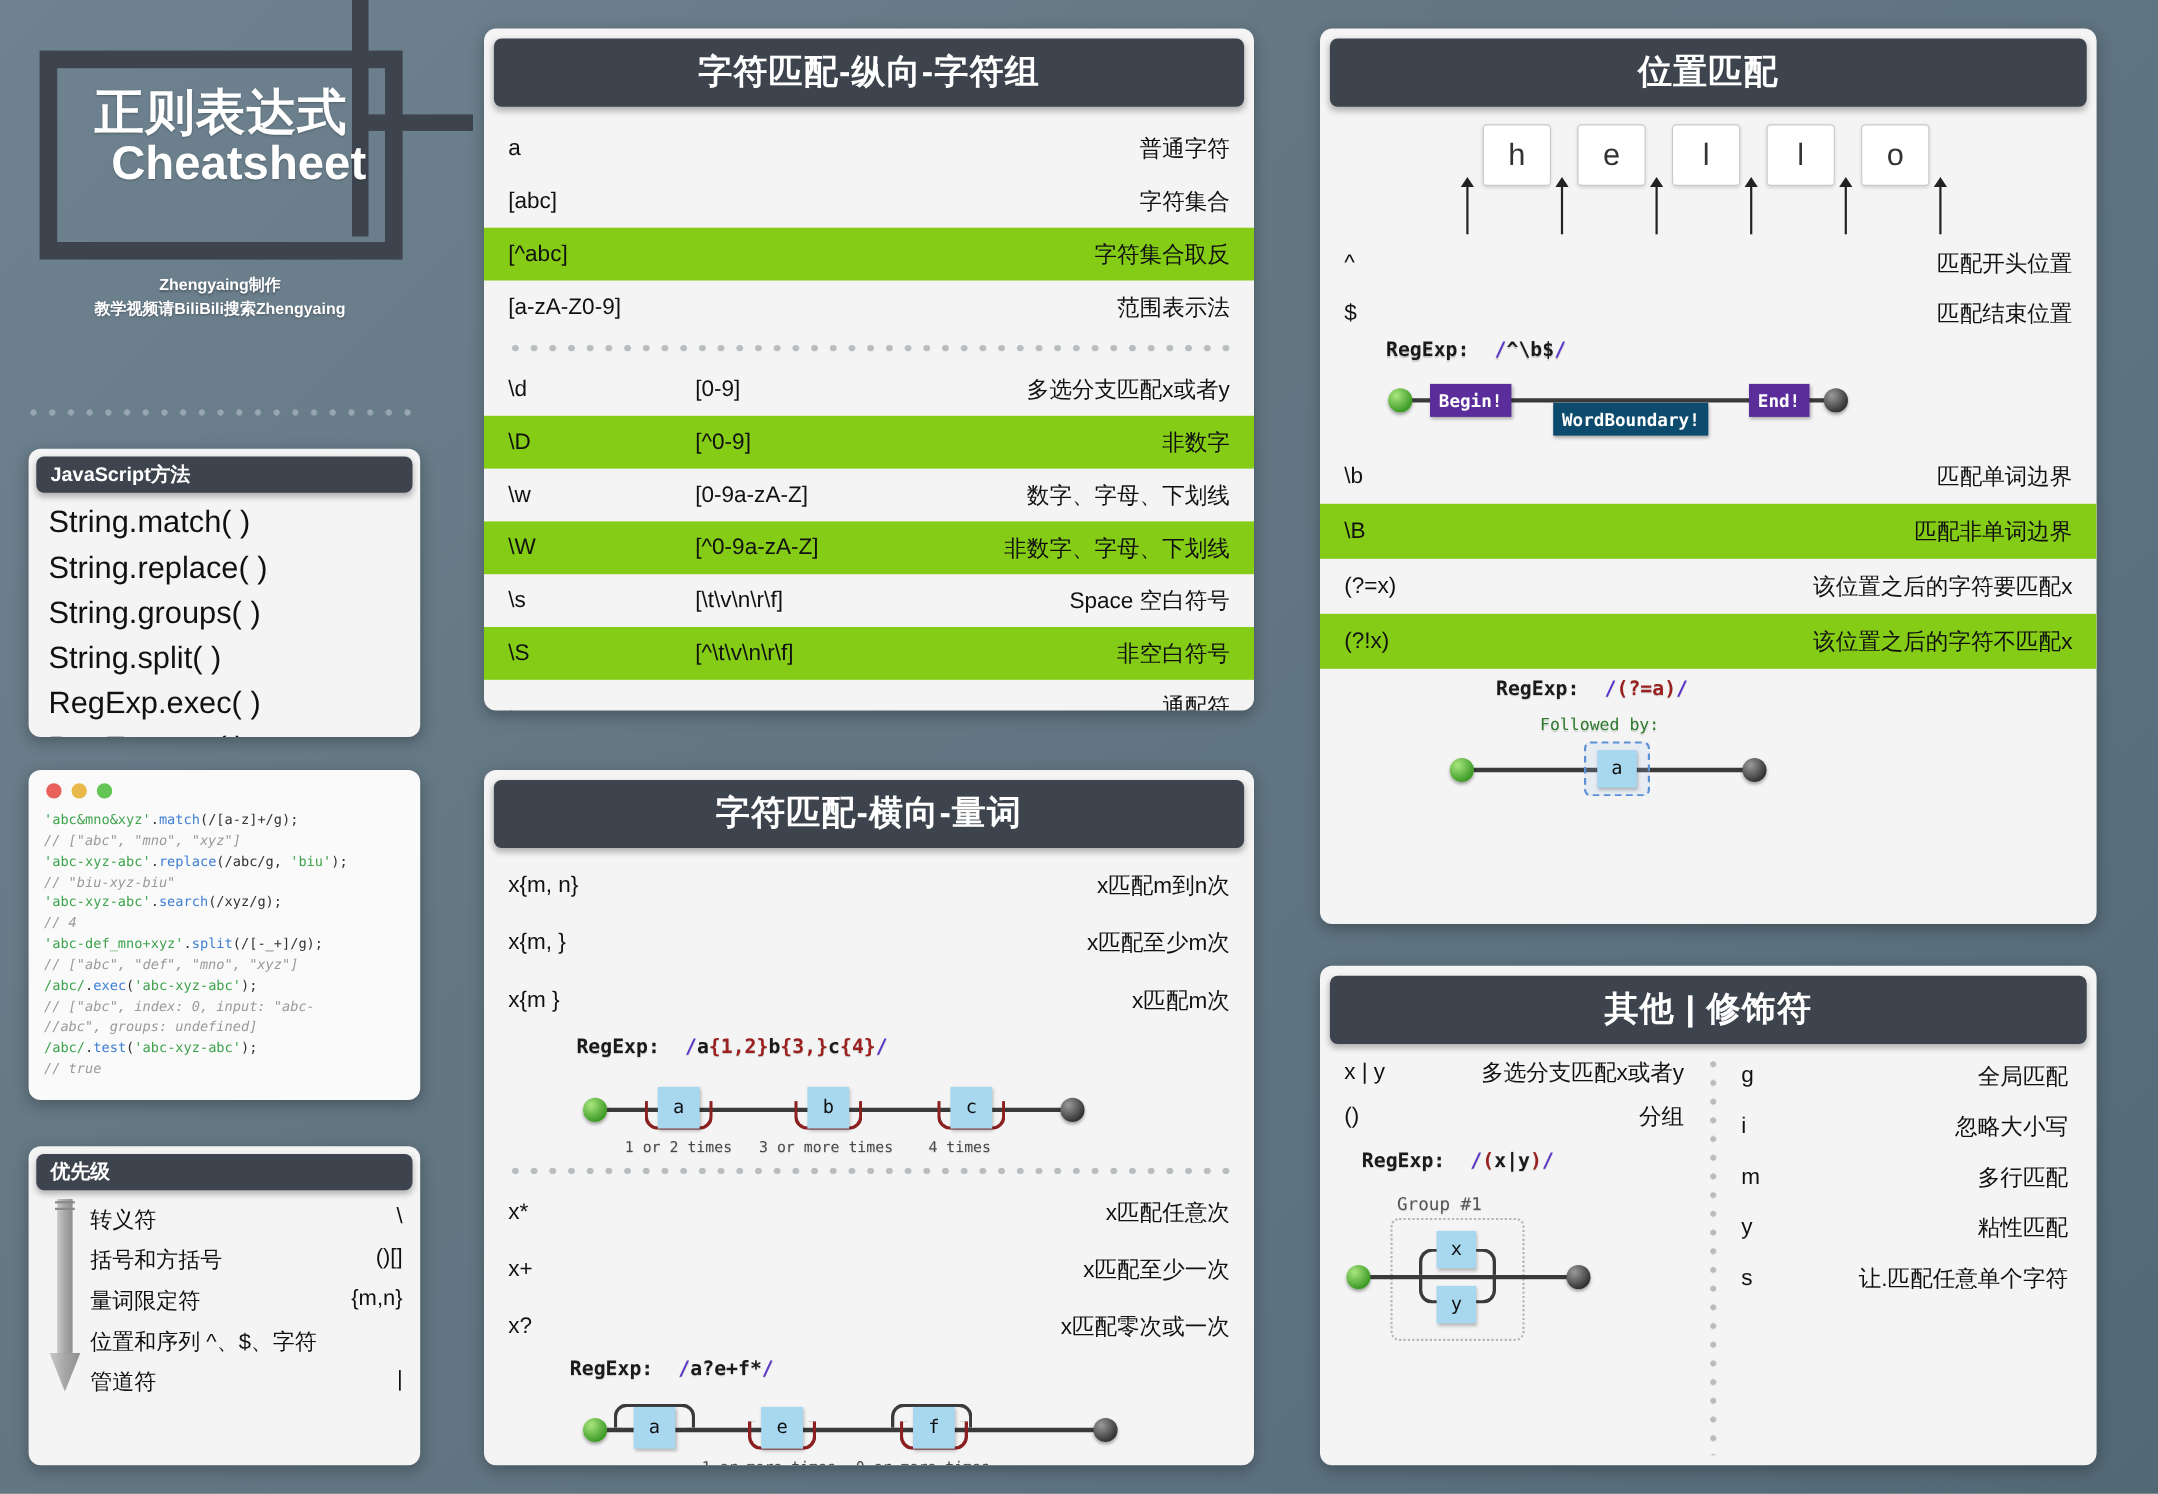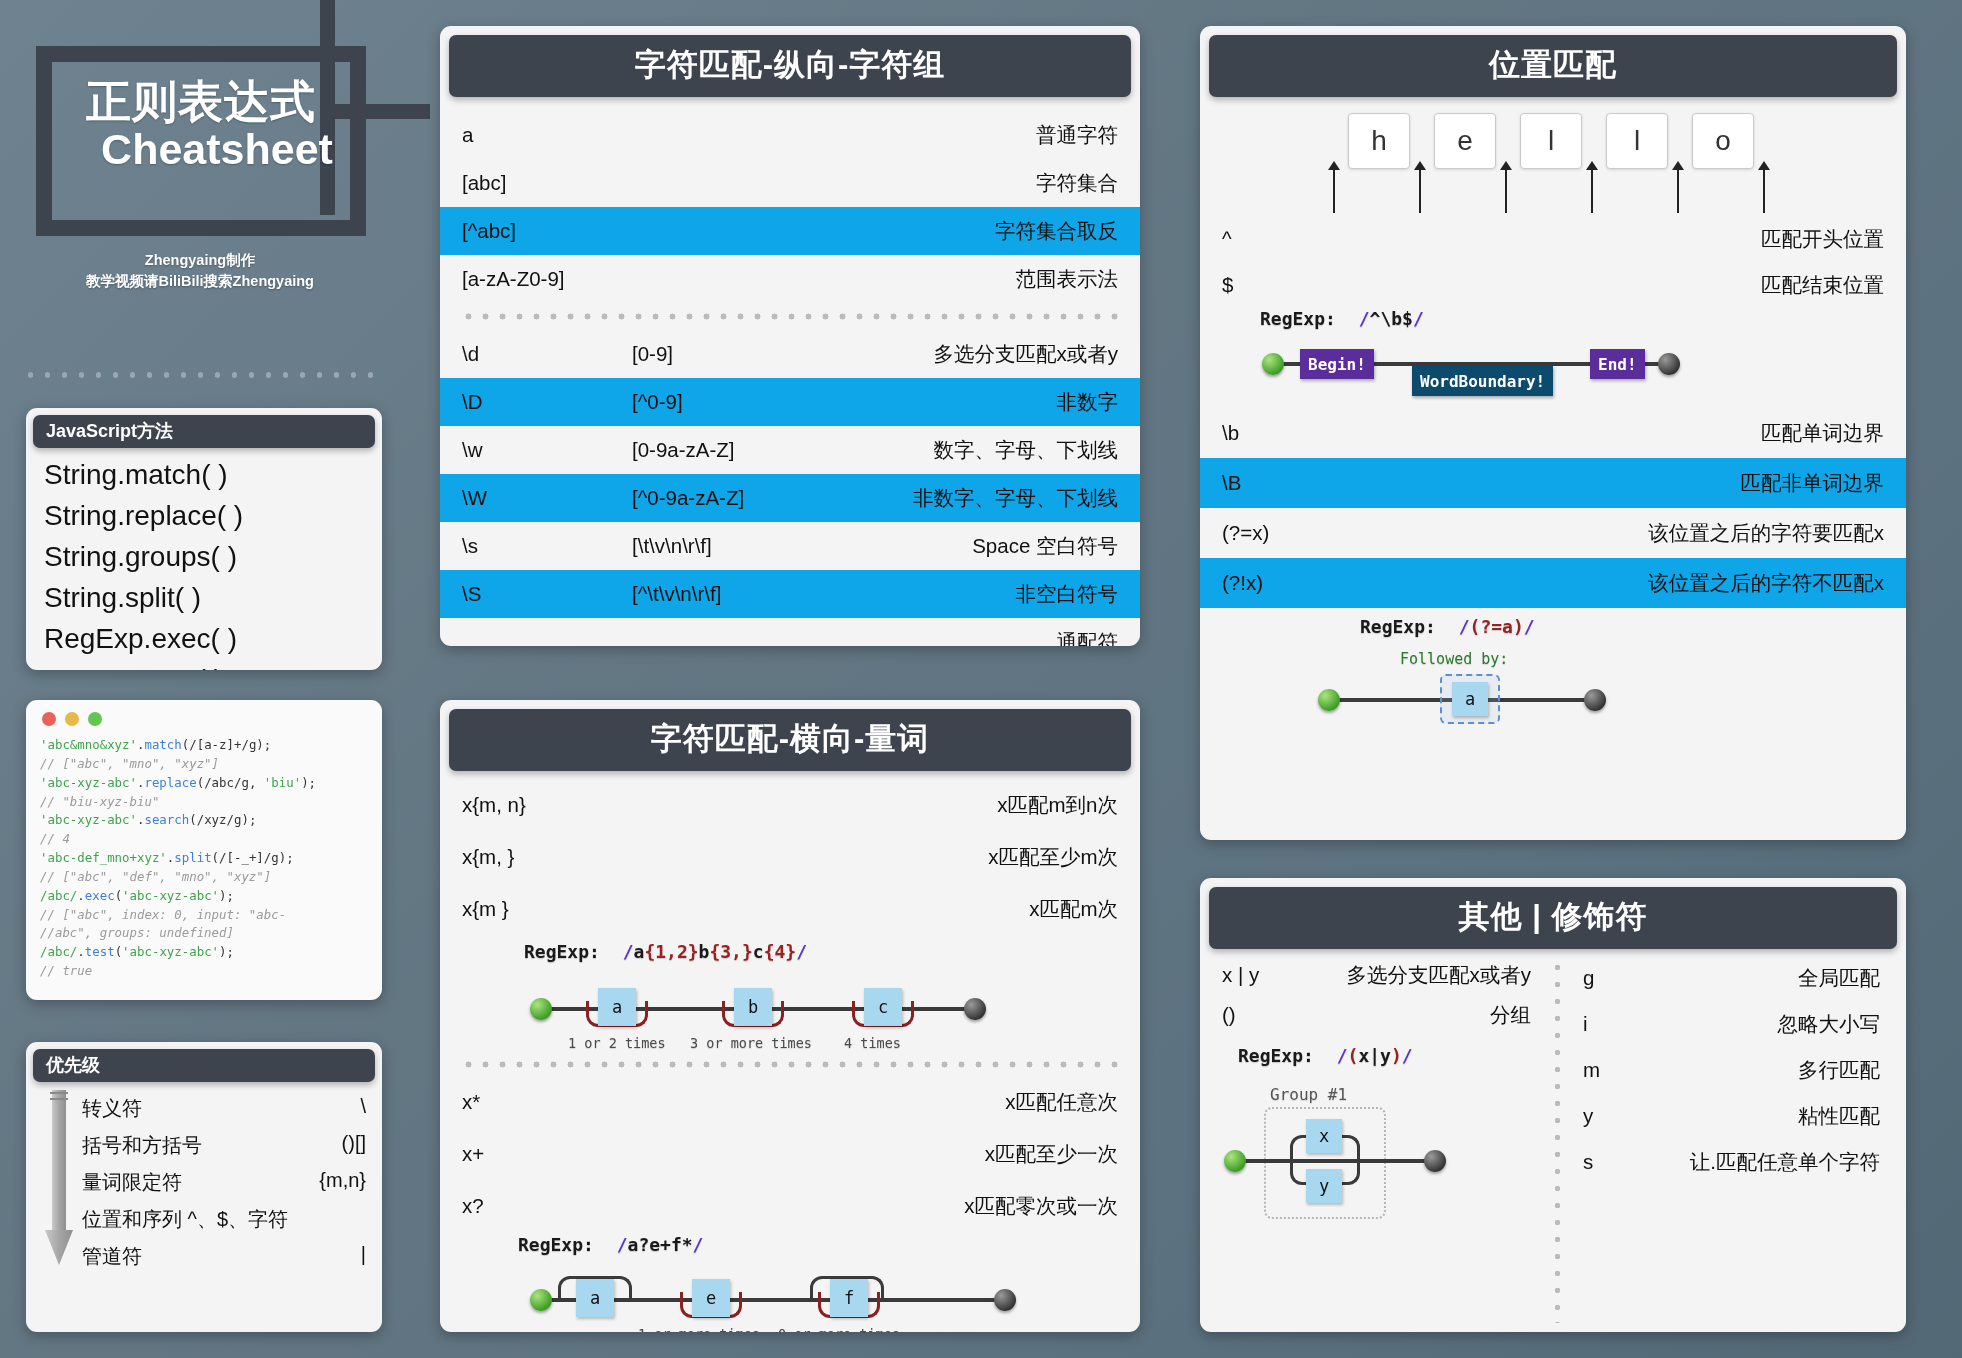--- a/index.html
+++ b/index.html
@@ -68,21 +68,21 @@
   .card-hd.sm  { font-size: 18px; margin: 7px 7px 0 7px; padding: 4px 0 5px; text-align: left; padding-left: 13px; }
 
   
   .rows { position: relative; }
   .row {
     display: flex; align-items: center;
     padding: 0 22px;
     font-size: 20.5px; color: #111;
     height: 38px;
   }
-  .row.alt { background: #0ea5e9; }
+  .row.alt { background: #84cc16; }
   .row .c-left   { width: 170px; text-align: left; flex: none; }
   .row .c-mid    { flex: 1; text-align: left; }
   .row .c-right  { text-align: right; flex: none; }
 
   .row.two .c-left { width: 180px; }
   .row.two .c-right { flex: 1; text-align: right; }
 
   
   .js-list { padding: 6px 0 10px 0; }
   .js-item { font-size: 28px; padding: 4.5px 0 4.5px 18px; color: #111; }

